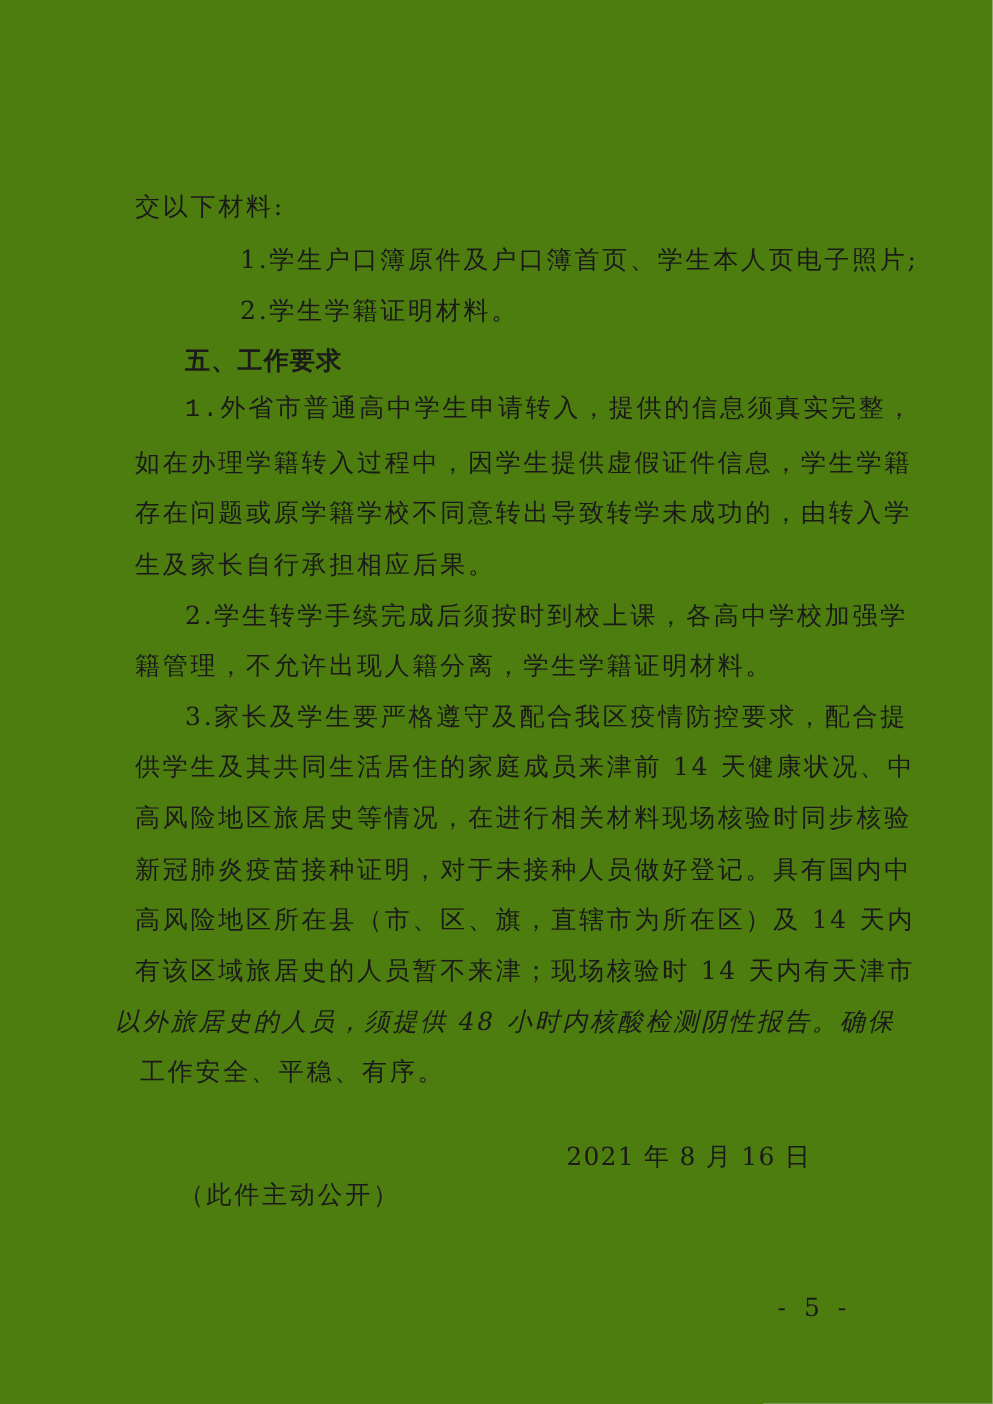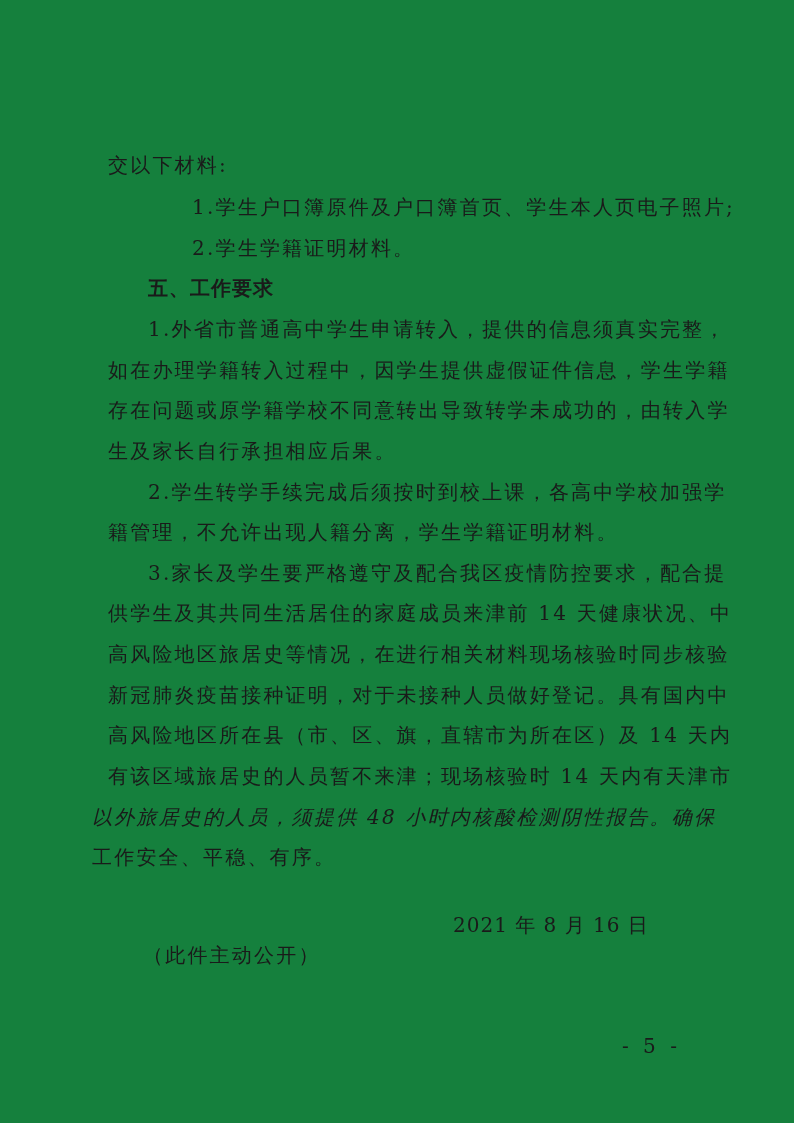--- a/index.html
+++ b/index.html
@@ -13,21 +13,21 @@
       position: relative;
       overflow: hidden;
       font-family: "DejaVu Serif", "Liberation Serif", serif;
       color: #1a1a1a;
     }
     .page {
       position: absolute;
       left: 0; top: 0;
       width: 794px;
       height: 1123px;
-      background: #15803d;
+      background: #4d7c0f;
     }
     .line {
       position: absolute;
       font-size: 20px;
       line-height: 24px;
       white-space: nowrap;
       letter-spacing: 2.2px;
     }
     .bold {
       font-family: "DejaVu Sans", "Liberation Sans", sans-serif;
@@ -49,36 +49,36 @@
 
 <div class="page">
 
   <div class="line" style="left:108px; top:153px;">交以下材料:</div>
 
   <div class="line" style="left:148px; top:195px;margin-left:44px;">1.学生户口簿原件及户口簿首页、学生本人页电子照片;</div>
   <div class="line" style="left:148px; top:236px;margin-left:44px;">2.学生学籍证明材料。</div>
 
   <div class="line bold" style="left:148px; top:276px;">五、工作要求</div>
 
-  <div class="line" style="left:148px; top:317px;">1.外省市普通高中学生申请转入，提供的信息须真实完整，</div>
+  <div class="line" style="left:148px; top:317px;font-family:Liberation Mono, monospace;">1.外省市普通高中学生申请转入，提供的信息须真实完整，</div>
   <div class="line" style="left:108px; top:358px;">如在办理学籍转入过程中，因学生提供虚假证件信息，学生学籍</div>
   <div class="line" style="left:108px; top:398px;">存在问题或原学籍学校不同意转出导致转学未成功的，由转入学</div>
   <div class="line" style="left:108px; top:439px;">生及家长自行承担相应后果。</div>
 
   <div class="line" style="left:148px; top:480px;">2.学生转学手续完成后须按时到校上课，各高中学校加强学</div>
   <div class="line" style="left:108px; top:520px;">籍管理，不允许出现人籍分离，学生学籍证明材料。</div>
 
   <div class="line" style="left:148px; top:561px;">3.家长及学生要严格遵守及配合我区疫情防控要求，配合提</div>
   <div class="line" style="left:108px; top:601px;">供学生及其共同生活居住的家庭成员来津前 14 天健康状况、中</div>
   <div class="line" style="left:108px; top:642px;">高风险地区旅居史等情况，在进行相关材料现场核验时同步核验</div>
   <div class="line" style="left:108px; top:683px;">新冠肺炎疫苗接种证明，对于未接种人员做好登记。具有国内中</div>
   <div class="line" style="left:108px; top:723px;">高风险地区所在县（市、区、旗，直辖市为所在区）及 14 天内</div>
   <div class="line" style="left:108px; top:764px;">有该区域旅居史的人员暂不来津；现场核验时 14 天内有天津市</div>
   <div class="line" style="left:92px; top:805px;font-style:italic;">以外旅居史的人员，须提供 48 小时内核酸检测阴性报告。确保</div>
-  <div class="line" style="left:92px; top:845px;">工作安全、平稳、有序。</div>
+  <div class="line" style="left:112px; top:845px;">工作安全、平稳、有序。</div>
 
   <div class="line" style="left:453px; top:913px; letter-spacing:1px;">2021 年 8 月 16 日</div>
 
   <div class="line" style="left:143px; top:943px;">（此件主动公开）</div>
 
   <div class="page-number">- 5 -</div>
 
 </div>
 
 </body></html>

